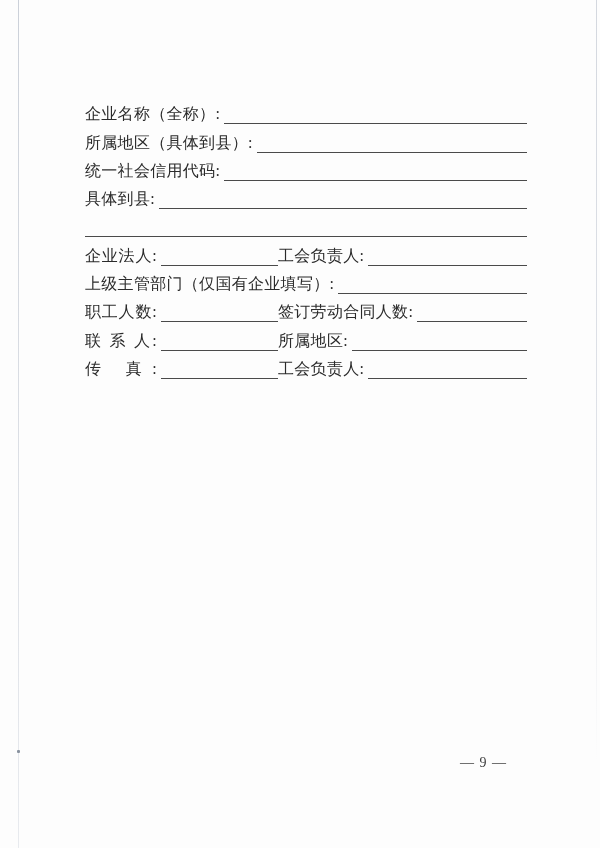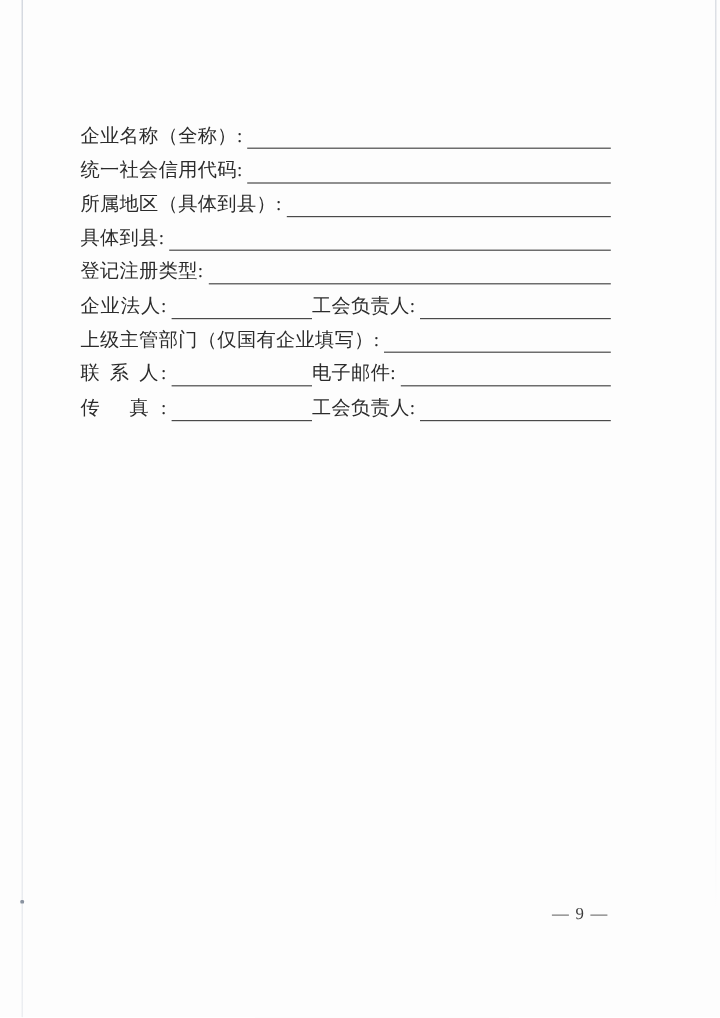--- a/index.html
+++ b/index.html
@@ -39,21 +39,21 @@
     left: 17px;
     top: 750px;
     width: 3px;
     height: 3px;
     background: #8a93a0;
     border-radius: 1px;
   }
   
   .form-rows {
     position: absolute;
-    left: 67px;
+    left: 85px;
     top: 96px;
     width: 442px;
   }
   .row {
     display: flex;
     align-items: flex-end;
     height: 28.3px;
   }
   .lbl {
     font-size: 16px;
@@ -94,49 +94,54 @@
   <div class="edge-left"></div>
   <div class="edge-right"></div>
   <div class="scan-speck"></div>
 
   <div class="form-rows">
       <div class="row">
         <span class="lbl">企业名称（全称）:</span>
         <span class="line line-fill"></span>
       </div>
       <div class="row">
-        <span class="lbl">统一社会信用代码:</span>
+        <span class="lbl">所属地区（具体到县）:</span>
         <span class="line line-fill"></span>
       </div>
       <div class="row">
-        <span class="lbl">所属地区（具体到县）:</span>
+        <span class="lbl">统一社会信用代码:</span>
         <span class="line line-fill"></span>
       </div>
       <div class="row">
         <span class="lbl">具体到县:</span>
         <span class="line line-fill"></span>
       </div>
       <div class="row">
-        <span class="lbl">登记注册类型:</span>
         <span class="line line-fill"></span>
       </div>
       <div class="row">
         <span class="lbl lbl-left">企业法人:</span>
         <span class="line line-mid"></span>
         <span class="lbl">工会负责人:</span>
         <span class="line line-fill"></span>
       </div>
       <div class="row">
         <span class="lbl">上级主管部门（仅国有企业填写）:</span>
         <span class="line line-fill"></span>
       </div>
       <div class="row">
+        <span class="lbl lbl-left">职工人数:</span>
+        <span class="line line-mid"></span>
+        <span class="lbl">签订劳动合同人数:</span>
+        <span class="line line-fill"></span>
+      </div>
+      <div class="row">
         <span class="lbl lbl-left">联 系 人:</span>
         <span class="line line-mid"></span>
-        <span class="lbl">电子邮件:</span>
+        <span class="lbl">所属地区:</span>
         <span class="line line-fill"></span>
       </div>
       <div class="row">
         <span class="lbl lbl-left">传 真:</span>
         <span class="line line-mid"></span>
         <span class="lbl">工会负责人:</span>
         <span class="line line-fill"></span>
       </div>
     </div>
 

